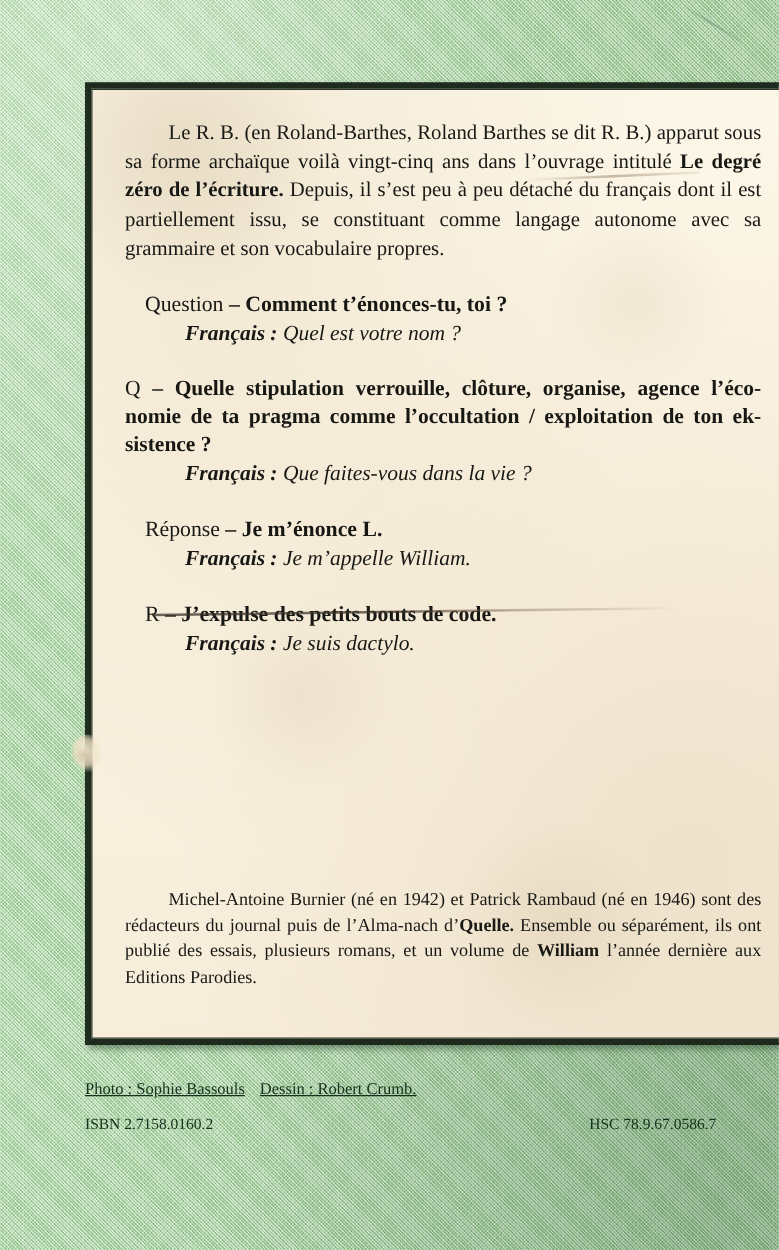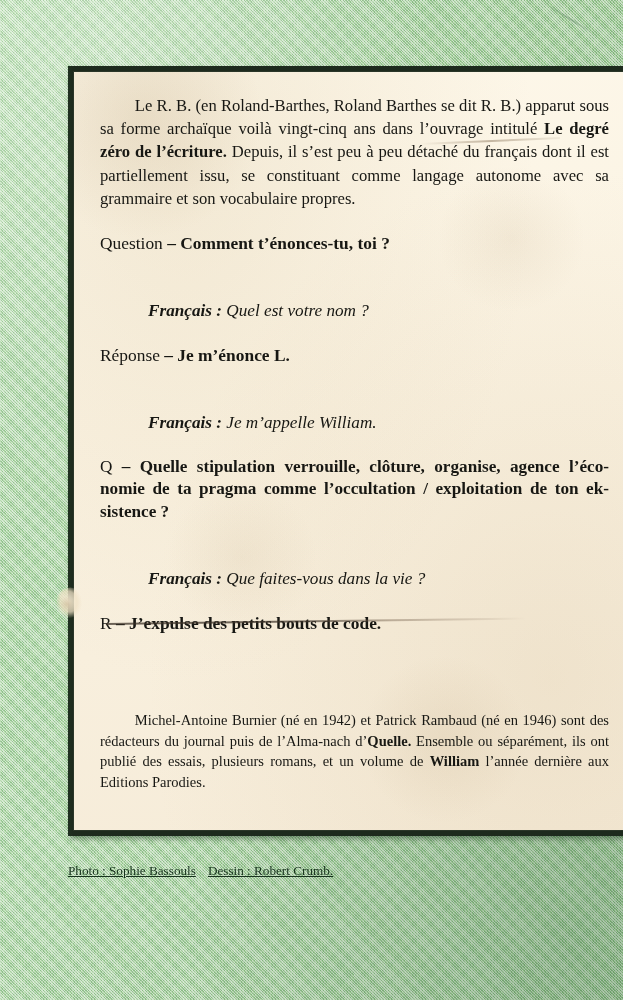--- a/index.html
+++ b/index.html
@@ -101,29 +101,29 @@
   .body-text p { margin: 0; }
   .body-text p.indent { text-indent: 2.1em; }
   .body-text b { font-weight: bold; }
 
   
   .dialog { position: relative; z-index: 1; color: #171713; }
   .qa-block { margin-top: 22px; }
   .qa-line {
     font-size: 17.4px;
     line-height: 23px;
+    margin-left: 16px;
   }
   .qa-label { font-weight: normal; }
   .qa-answer { font-weight: bold; }
   .qa-fr {
     font-style: italic;
     font-size: 17.2px;
     line-height: 23px;
     padding-left: 48px;
-    margin-top: 44px;
   }
   .qa-fr .fr-label { font-style: italic; font-weight: bold; }
 
   
   .qa-long {
     font-size: 17.2px;
     line-height: 22.4px;
     font-weight: bold;
     text-align: justify;
     text-justify: inter-word;
@@ -250,58 +250,65 @@
           <div class="qa-line"><span class="qa-label">Question</span>
             <span class="qa-answer">–</span>
             <span class="qa-answer">Comment t’énonces-tu, toi ?</span>
           </div>
           <div class="qa-fr"><span class="fr-label">Français :</span>
             <span>Quel est votre nom ?</span>
           </div>
         </div>
 
         <div class="qa-block">
+          <div class="qa-long"><span class="qa-label">Q</span>
+            <span>–</span>
+            <span>Quelle stipulation verrouille, clôture, organise, agence l’éco-nomie de ta pragma comme l’occultation / exploitation de ton ek-sistence ?</span>
+          </div>
+          <div class="qa-fr"><span class="fr-label">Français :</span>
+            <span>Que faites-vous dans la vie ?</span>
+          </div>
+        </div>
+
+        <div class="qa-block">
           <div class="qa-line"><span class="qa-label">Réponse</span>
             <span class="qa-answer">–</span>
             <span class="qa-answer">Je m’énonce L.</span>
           </div>
           <div class="qa-fr"><span class="fr-label">Français :</span>
             <span>Je m’appelle William.</span>
-          </div>
-        </div>
-
-        <div class="qa-block">
-          <div class="qa-long"><span class="qa-label">Q</span>
-            <span>–</span>
-            <span>Quelle stipulation verrouille, clôture, organise, agence l’éco-nomie de ta pragma comme l’occultation / exploitation de ton ek-sistence ?</span>
-          </div>
-          <div class="qa-fr"><span class="fr-label">Français :</span>
-            <span>Que faites-vous dans la vie ?</span>
           </div>
         </div>
 
         <div class="qa-block">
           <div class="qa-line scratch-wrap"><span class="qa-label">R</span>
             <span class="qa-answer">–</span>
             <span class="qa-answer">J’expulse des petits bouts de code.</span>
             <span class="scratch"></span>
           </div>
+          <div class="qa-fr"><span class="fr-label">Français :</span>
+            <span>Je suis dactylo.</span>
+          </div>
         </div>
 
       </div>
 
       <div id="bio">
         <p><span>Michel-Antoine Burnier (né en 1942) et Patrick Rambaud (né en 1946) sont des rédacteurs du journal puis de l’Alma-nach d’</span><b>Quelle.</b><span> Ensemble ou séparément, ils ont publié des essais, plusieurs romans, et un volume de </span><b>William</b><span> l’année dernière aux Editions Parodies.</span></p>
       </div>
 
     </div>
   </div>
 
   <div id="footer">
     <div id="credits"><span>Photo : Sophie Bassouls</span><span class="gap"></span><span>Dessin : Robert Crumb.</span></div>
+    <div id="idrow">
+      <span>ISBN  2.7158.0160.2</span>
+      <span>HSC  78.9.67.0586.7</span>
+    </div>
   </div>
 
   <div class="chip" id="edge-shadow-left"></div>
   <div class="chip" id="chip-left"></div>
   <div class="chip" id="chip-left2"></div>
   <div class="chip" id="crease-top"></div>
   <div class="chip" id="crease-topright"></div>
 
 </div>
 

